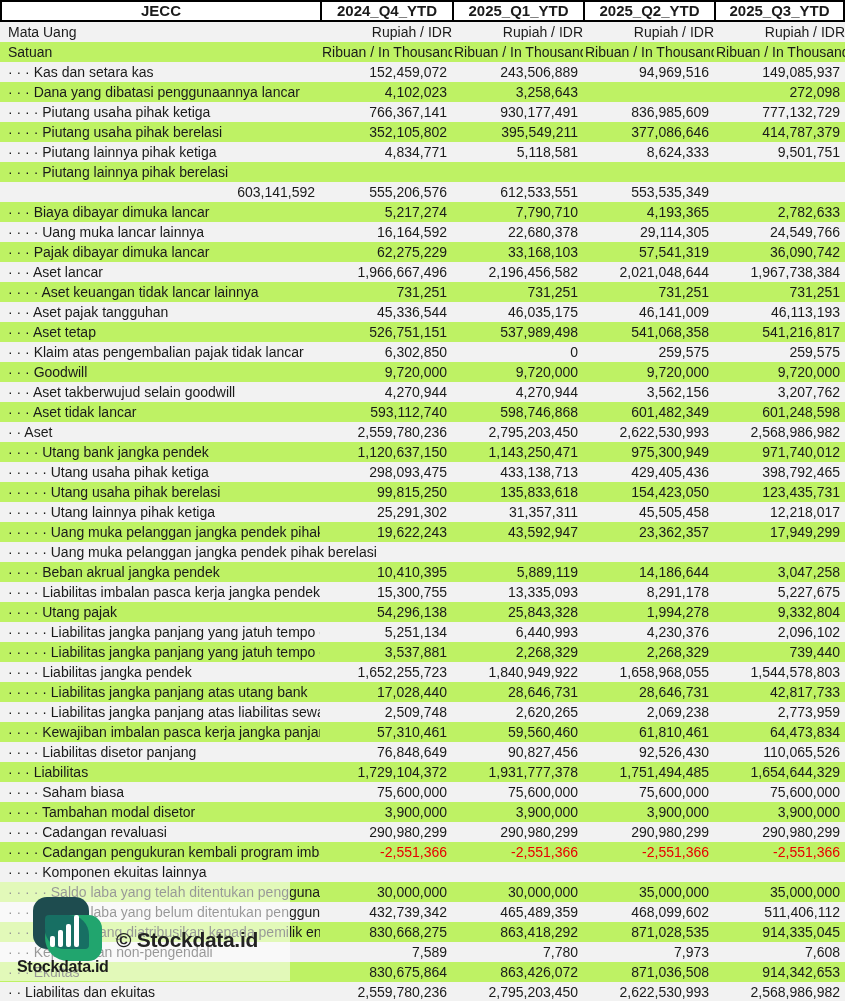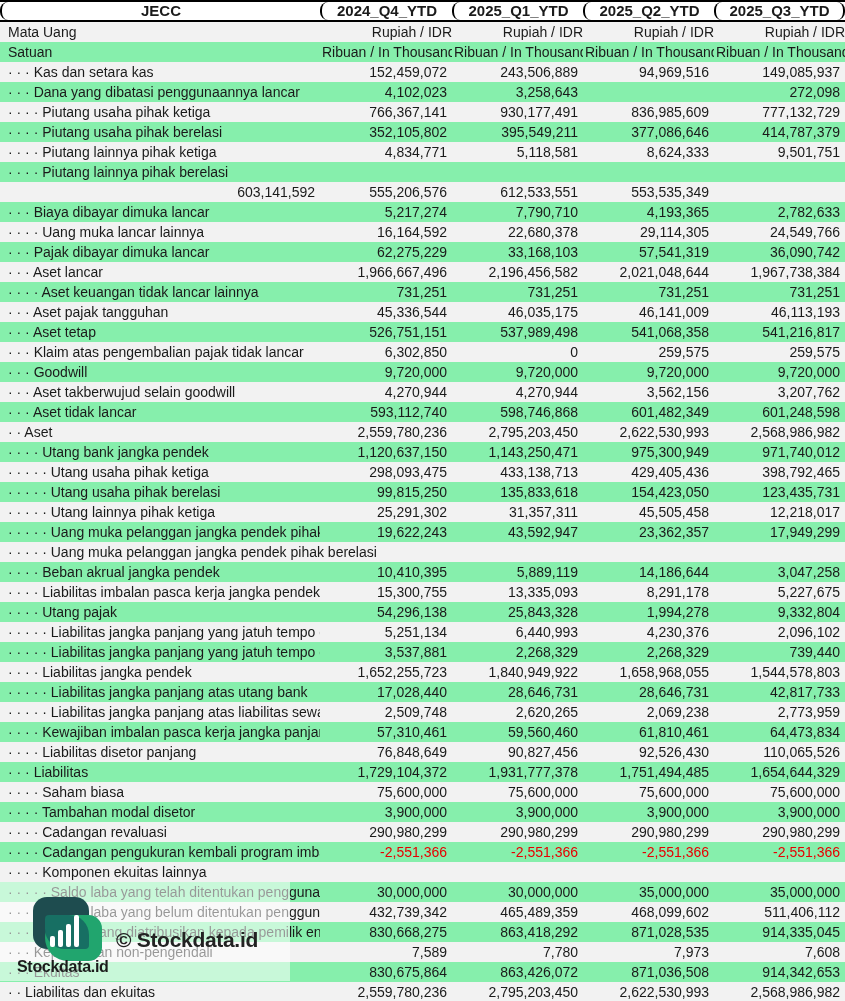--- a/index.html
+++ b/index.html
@@ -7,30 +7,30 @@
     width:845px;height:1001px;overflow:hidden;background:#ffffff;
     font-family:"Liberation Sans","DejaVu Sans",sans-serif;
     position:relative;color:#1a1a1a;
   }
   .sheet{position:absolute;left:0;top:0;width:845px;height:1001px;}
   .grid-row{
     display:grid;grid-template-columns:320px 132px 131px 131px 131px;
     height:20px;line-height:20px;font-size:14px;
   }
   .grid-row.light{background:#f2f2f2;}
-  .grid-row.dark{background:#86efac;}
+  .grid-row.dark{background:#bef264;}
   .header-row{
     display:grid;grid-template-columns:320px 132px 131px 131px 131px;
     height:22px;box-sizing:border-box;background:#ffffff;
     border-top:2px solid #000;border-bottom:2px solid #000;
     font-weight:bold;font-size:15px;line-height:18px;
   }
   .header-cell{
     box-sizing:border-box;border-left:2px solid #000;
-    text-align:center;white-space:nowrap;overflow:hidden;border-radius:8px;
+    text-align:center;white-space:nowrap;overflow:hidden;
   }
   .header-cell:last-child{border-right:2px solid #000;}
   .cell{box-sizing:border-box;white-space:nowrap;overflow:hidden;}
   .cell.label{padding-left:8px;}
   .cell.value{padding-right:5px;text-align:right;}
   .cell.metaval{padding-left:2px;text-align:right;}
   .neg{color:#e60000;}
   .grid-row.overflow-label .cell.label{overflow:visible;z-index:1;}
   
   #wm-overlay{

